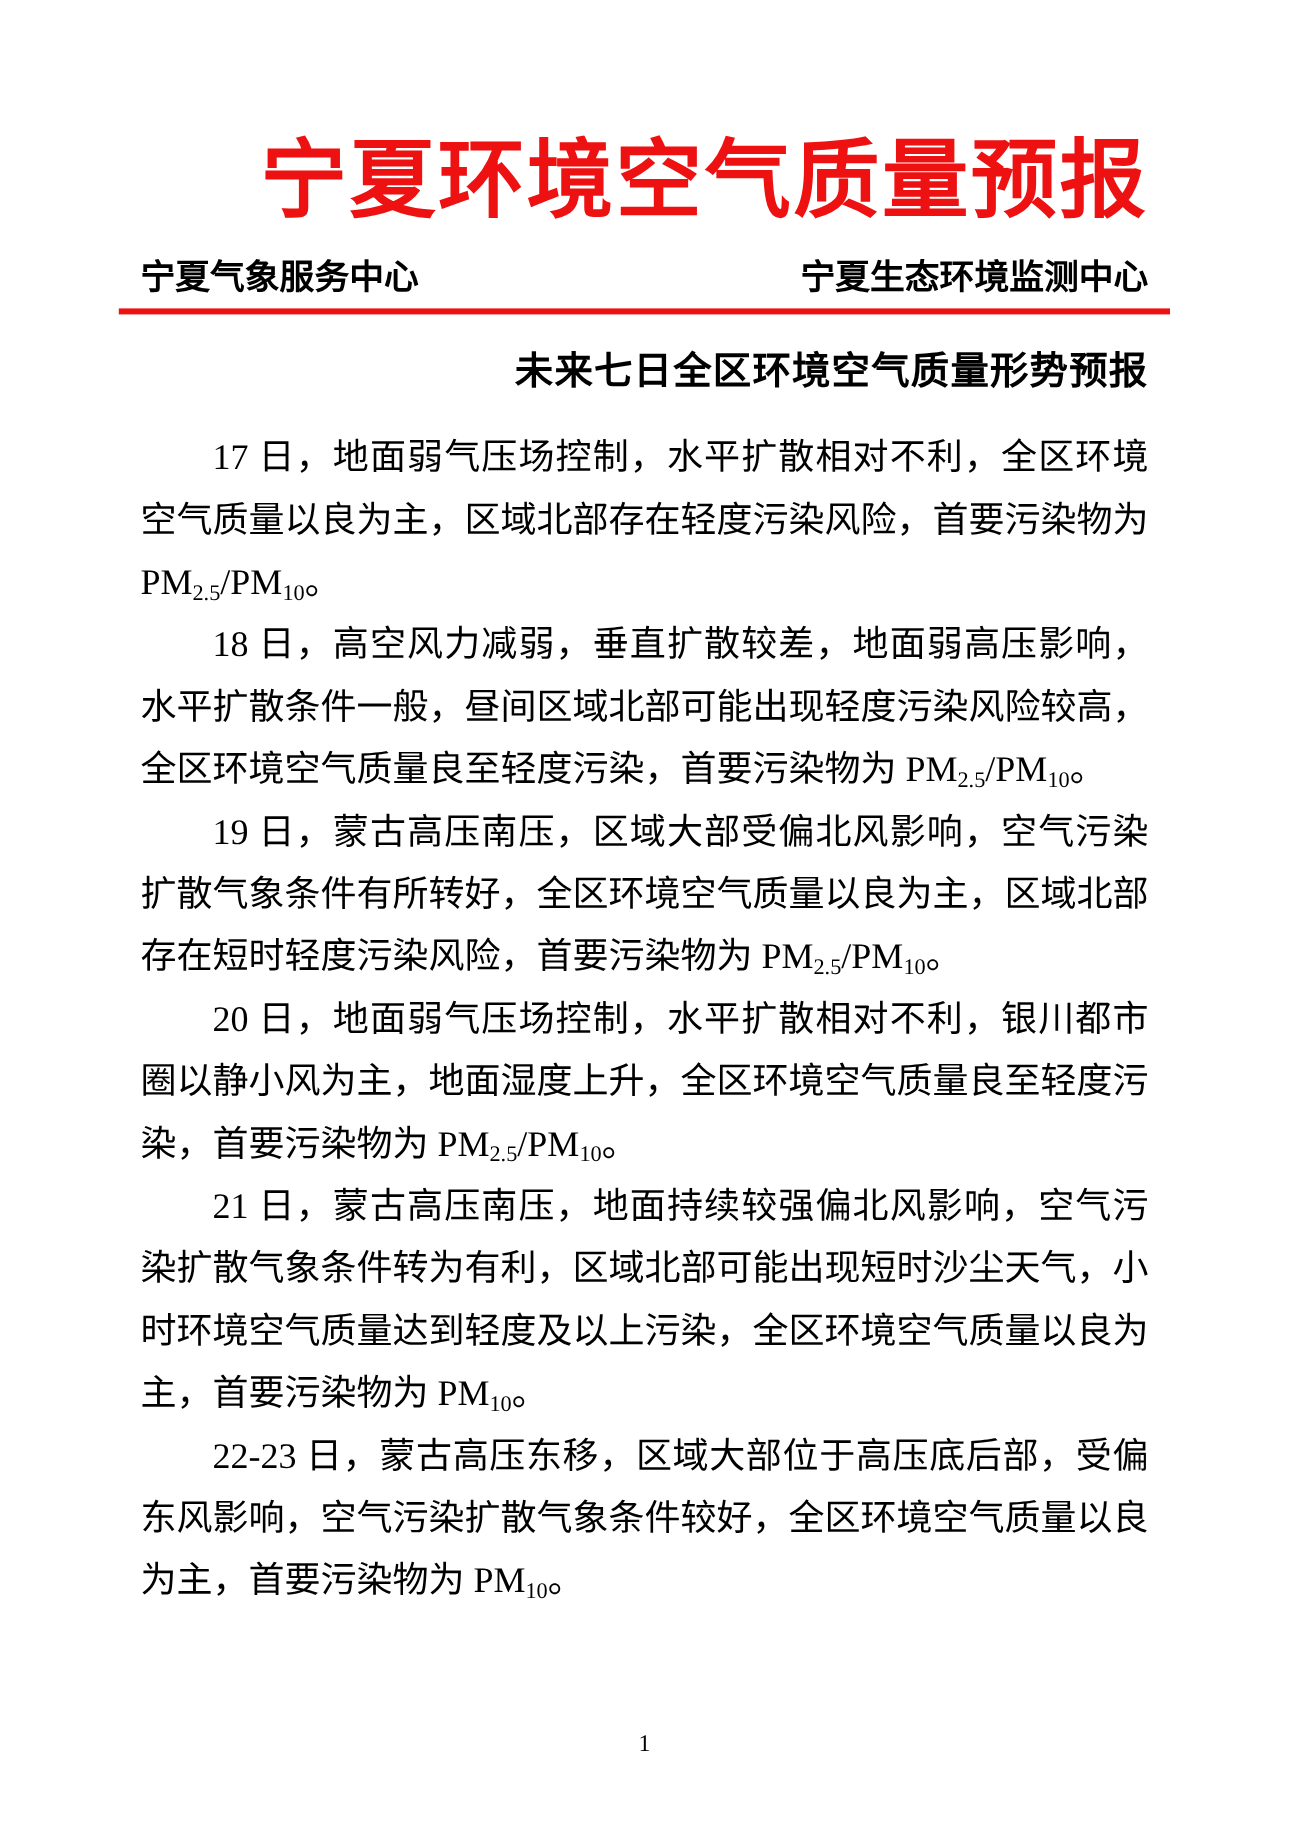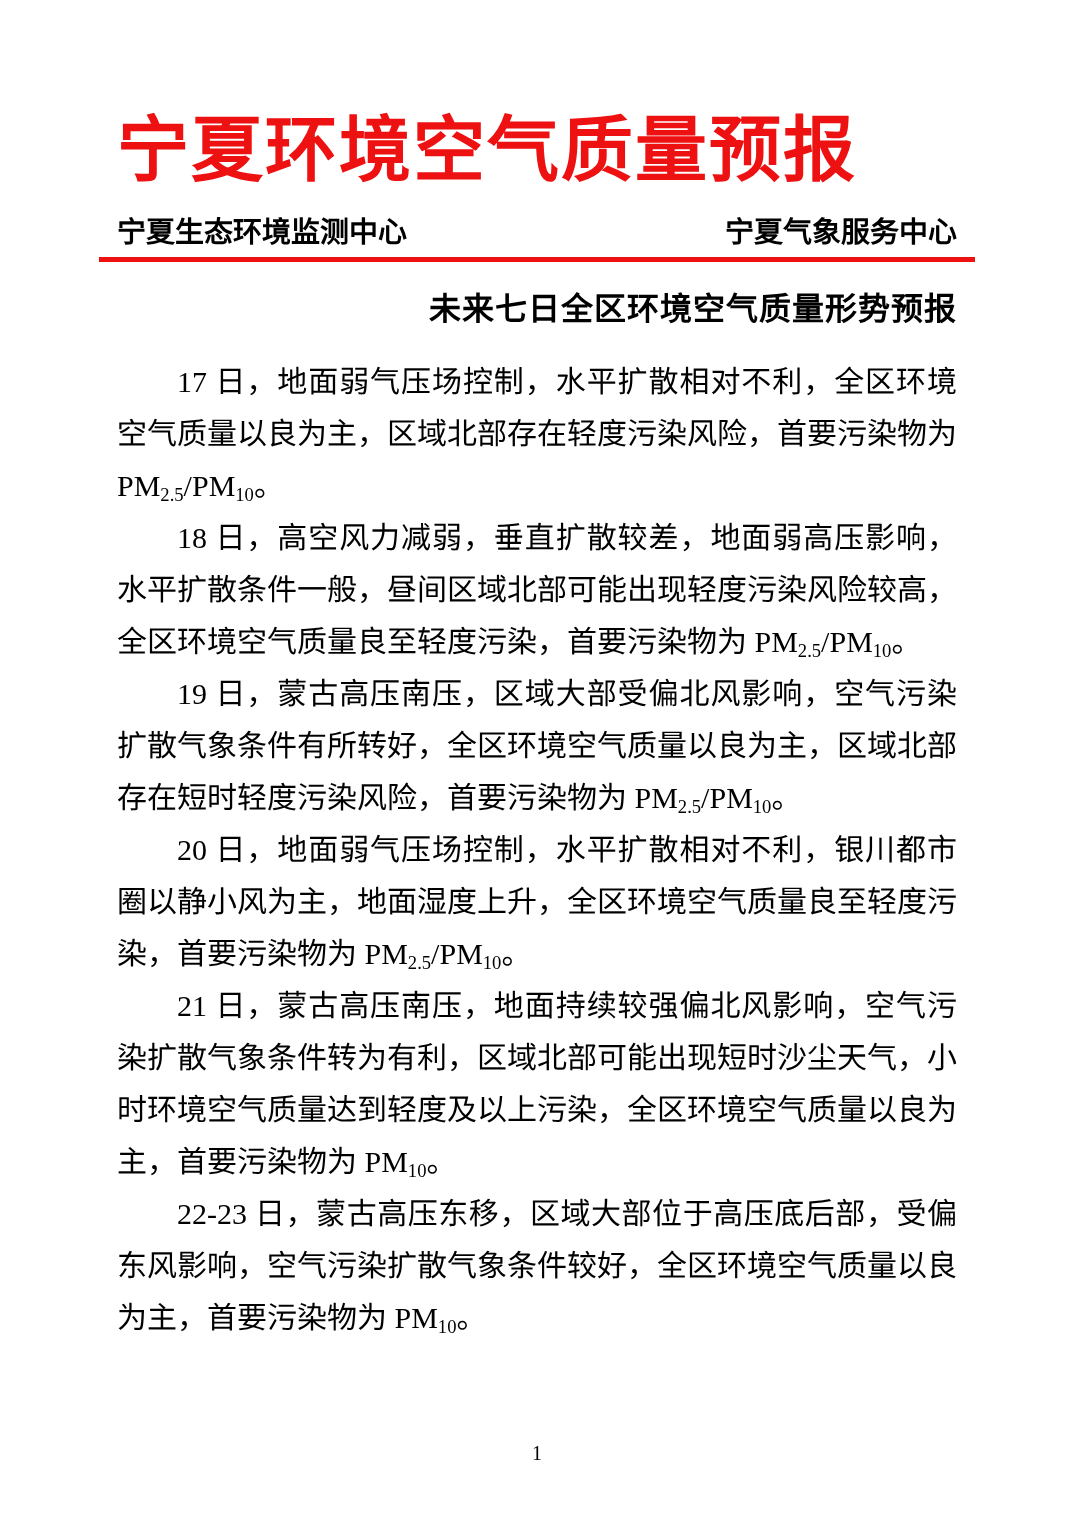--- a/index.html
+++ b/index.html
@@ -15,21 +15,21 @@
     background: #ffffff;
     overflow: hidden;
     font-family: "Liberation Serif", "DejaVu Serif", serif;
     color: #000000;
   }
   .content {
     margin: 0 117px;
   }
   .title {
     margin: 110px 0 0 0;
-    text-align: left;
+    text-align: right;
     color: var(--accent, #ee1111);
     font-size: 72px;
     font-weight: bold;
     line-height: 1.15;
     letter-spacing: 2px;
     white-space: nowrap;
   }
   .issue {
     margin-top: 10px;
     text-align: center;
@@ -88,22 +88,22 @@
 </head>
 <body>
 
 <div class="page">
   <div class="content">
 
     <h1 class="title">宁夏环境空气质量预报</h1>
 
 
     <div class="header-row">
+      <span>宁夏气象服务中心</span>
       <span>宁夏生态环境监测中心</span>
-      <span>宁夏气象服务中心</span>
     </div>
 
     <div class="red-rule"></div>
 
     <h2 class="section-title">未来七日全区环境空气质量形势预报</h2>
 
     <div class="body-text">
       <p><span>17 日，地面弱气压场控制，水平扩散相对不利，全区环境空气质量以良为主，区域北部存在轻度污染风险，首要污染物为 PM</span><sub>2.5</sub><span>/PM</span><sub>10</sub><span>。</span></p>
       <p><span>18 日，高空风力减弱，垂直扩散较差，地面弱高压影响，水平扩散条件一般，昼间区域北部可能出现轻度污染风险较高，全区环境空气质量良至轻度污染，首要污染物为 PM</span><sub>2.5</sub><span>/PM</span><sub>10</sub><span>。</span></p>
       <p><span>19 日，蒙古高压南压，区域大部受偏北风影响，空气污染扩散气象条件有所转好，全区环境空气质量以良为主，区域北部存在短时轻度污染风险，首要污染物为 PM</span><sub>2.5</sub><span>/PM</span><sub>10</sub><span>。</span></p>

